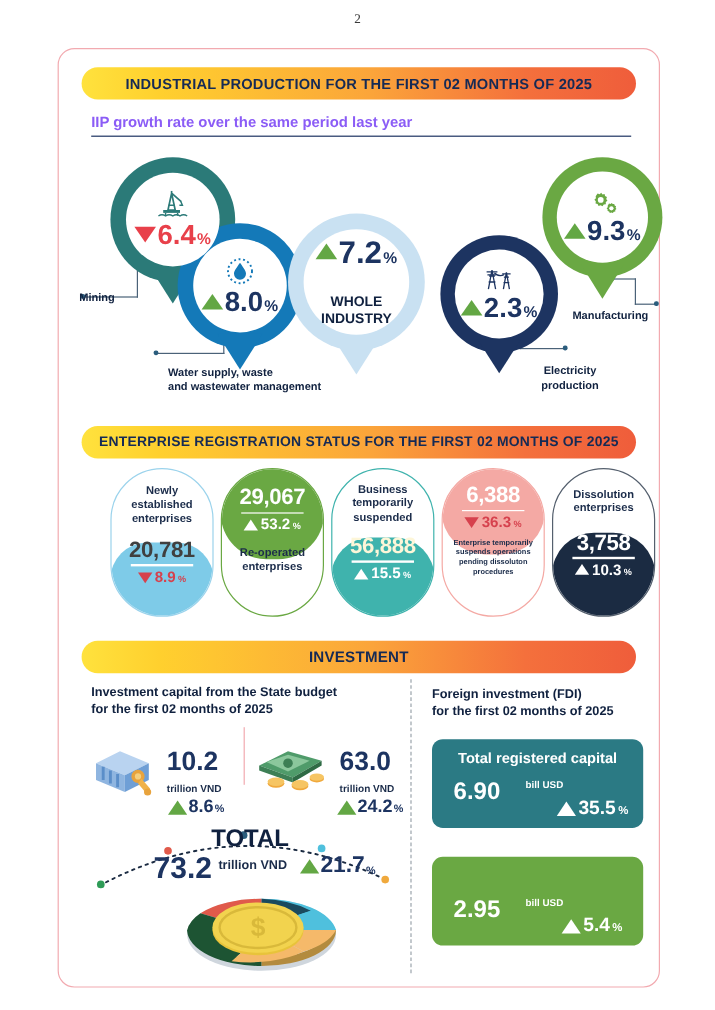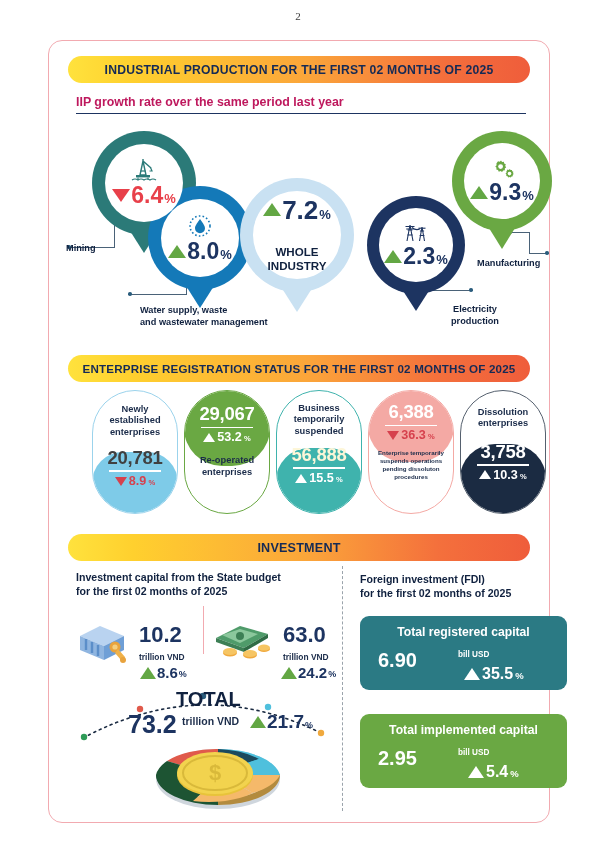--- a/index.html
+++ b/index.html
@@ -30,21 +30,21 @@
     background: linear-gradient(90deg, #ffe23d 0%, #ffd02e 14%, #fba53a 52%, #f4703c 80%, #ef5d3b 100%);
     display: flex; align-items: center; justify-content: center;
     color: #152a55; font-weight: bold; letter-spacing: .2px;
   }
   #banner-ip   { left: 68px; top: 56px;  width: 462px; font-size: 12.2px; }
   #banner-ent  { left: 68px; top: 355px; width: 462px; font-size: 11.6px; }
   #banner-inv  { left: 68px; top: 534px; width: 462px; font-size: 12.6px; }
 
   .sub-head {
     position: absolute; left: 76px; top: 95px; width: 450px;
-    font-size: 12.4px; font-weight: bold; color: #be185d;
+    font-size: 12.4px; font-weight: bold; color: #8b5cf6;
     padding-bottom: 4px; border-bottom: 1.6px solid #1d3461;
   }
 
   
   .pin { position: absolute; }
   .pin .ring {
     position: relative; border-radius: 50%;
     display: flex; flex-direction: column;
     align-items: center; justify-content: center;
     text-align: center;
@@ -116,26 +116,26 @@
     border-left: 1.4px dashed #9aa3ab;
   }
   .inv-num { position: absolute; font-size: 22px; font-weight: bold; color: #1d3461; line-height: 1; }
   .inv-unit { position: absolute; font-size: 8.4px; font-weight: bold; color: #1b2c4a; }
   .inv-chg { position: absolute; display: flex; align-items: center; gap: 1px; }
   .inv-chg .v { font-size: 15px; font-weight: bold; color: #1d3461; line-height: 1; }
   .inv-chg .s { font-size: 9px; font-weight: bold; color: #1d3461; align-self: flex-end; padding-bottom: 1px; }
   .tri-m.up { width:0;height:0;border-left:8px solid transparent;border-right:8px solid transparent;border-bottom:12px solid #63a744; }
 
   .fdi-card {
-    position: absolute; left: 360px; width: 207px;
+    position: absolute; left: 360px; width: 176px;
     border-radius: 9px; color: #fff;
   }
   .fdi-card .t { font-size: 12.2px; font-weight: bold; text-align: center; padding-top: 9px; }
   .fdi-card .n { position: absolute; font-size: 20px; font-weight: bold; }
-  .fdi-card .u { position: absolute; font-size: 8.2px; font-weight: bold; margin-left: 20px; }
+  .fdi-card .u { position: absolute; font-size: 8.2px; font-weight: bold; }
   .fdi-card .c { position: absolute; display: flex; align-items: center; gap: 2px; }
   .fdi-card .c .v { font-size: 16px; font-weight: bold; line-height: 1; }
   .fdi-card .c .s { font-size: 9.5px; font-weight: bold; align-self: flex-end; padding-bottom: 1px; }
   .tri-w.up { width:0;height:0;border-left:8px solid transparent;border-right:8px solid transparent;border-bottom:12px solid #fff; }
 
   .total-word {
     position: absolute; font-size: 20px; font-weight: bold; color: #10213f;
   }
 </style>
 </head>
@@ -474,21 +474,20 @@
   <div class="n" style="left:18px;top:33px;">6.90</div>
   <div class="u" style="left:78px;top:34px;">bill USD</div>
   <div class="c" style="left:104px;top:50px;">
     <div class="tri-w up"></div>
     <span class="v">35.5</span>
     <span class="s">%</span>
   </div>
 </div>
 
 <div class="fdi-card" style="top:714px;height:74px;background:#6aa843;">
-  <div class="t">Total implemented capital</div>
   <div class="n" style="left:18px;top:33px;">2.95</div>
   <div class="u" style="left:78px;top:34px;">bill USD</div>
   <div class="c" style="left:108px;top:50px;">
     <div class="tri-w up"></div>
     <span class="v">5.4</span>
     <span class="s">%</span>
   </div>
 </div>
 
 </body></html>

